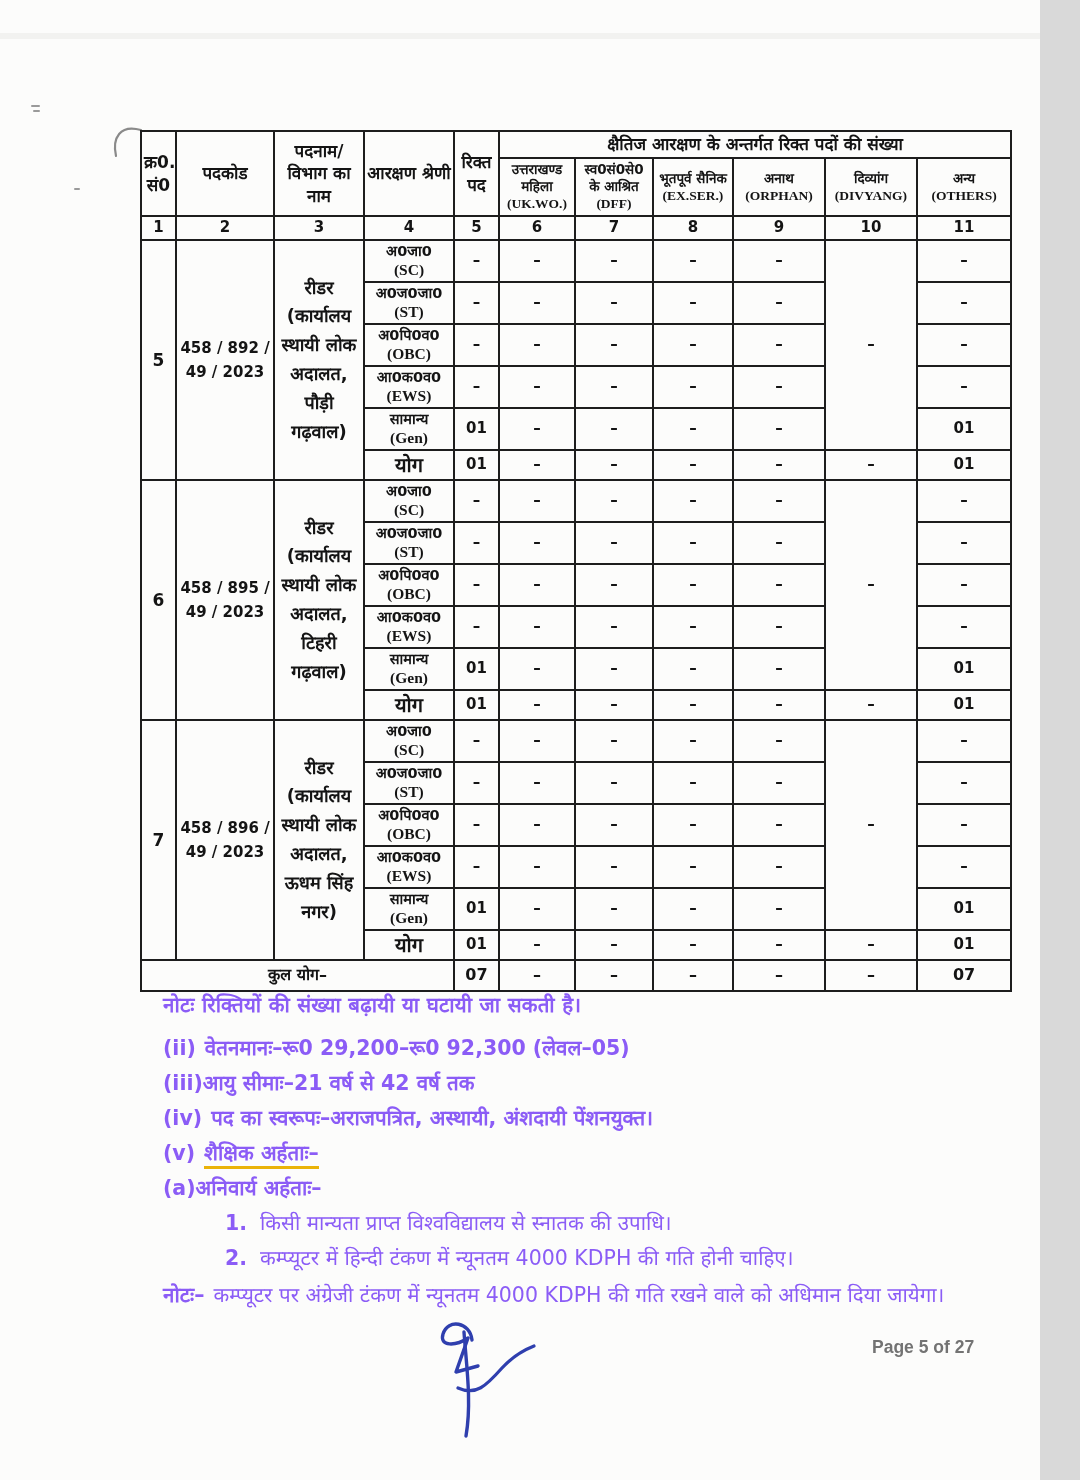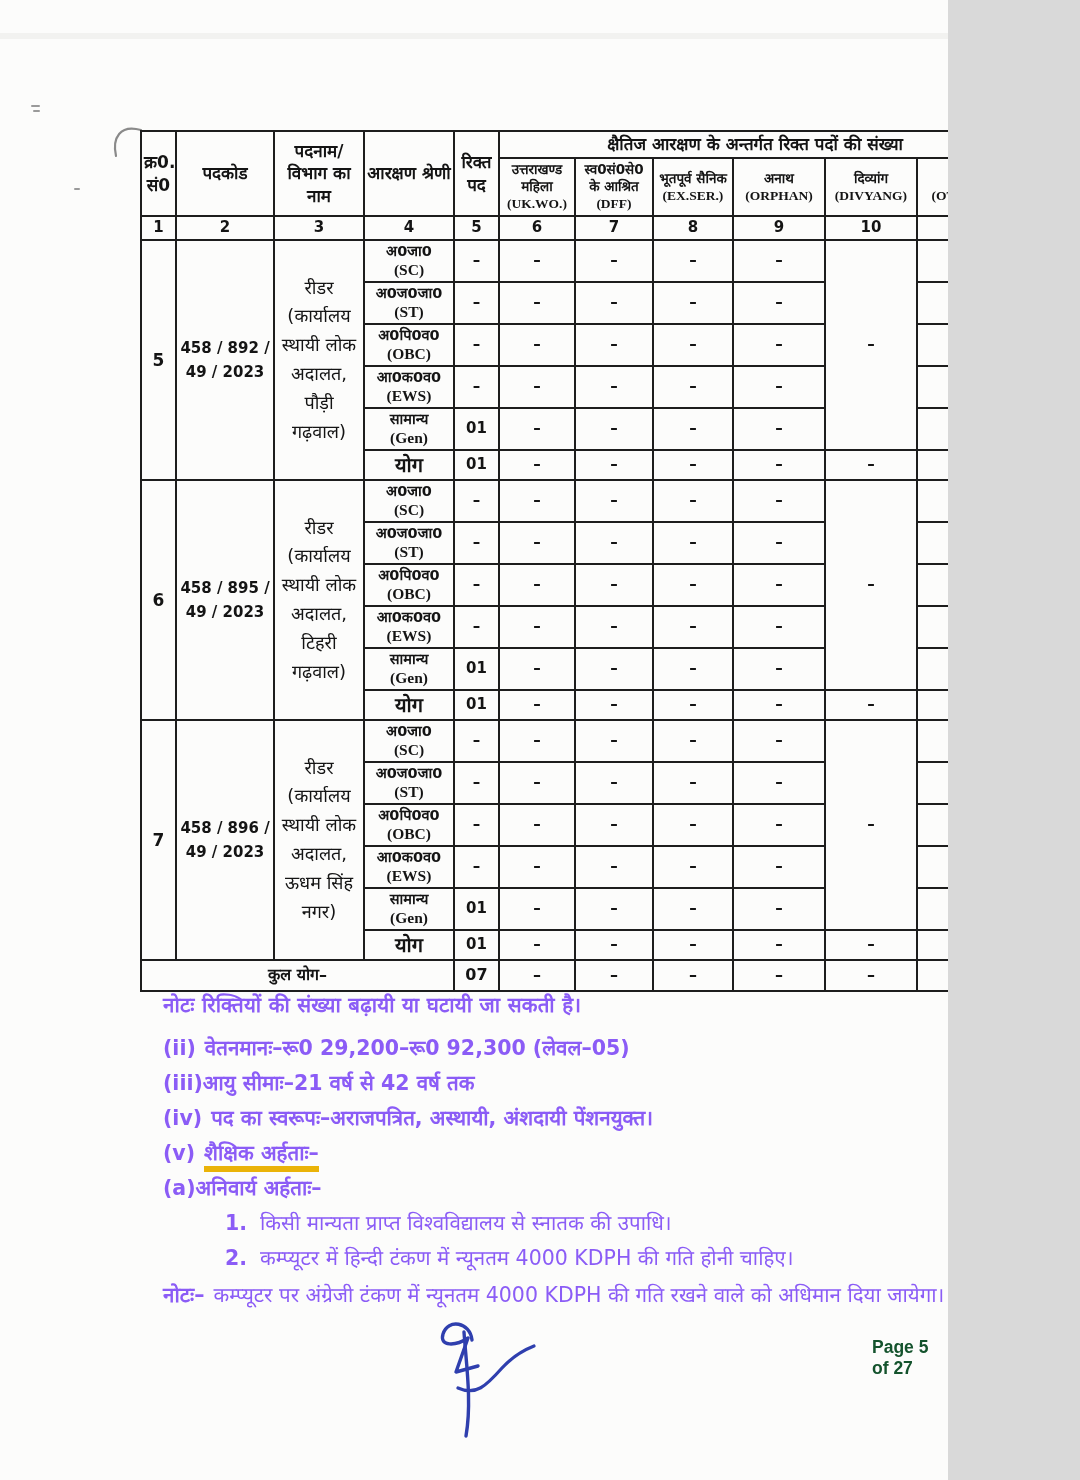--- a/index.html
+++ b/index.html
@@ -1,18 +1,18 @@
 <!DOCTYPE html>
 <html><head>
 <meta charset="utf-8">
 <style>
   html,body{margin:0;padding:0;background:#d9d9d9;}
   .page{
     position:relative;
-    width:948px;height:1480px;
+    width:1040px;height:1480px;
     background:#fcfcfb;
     font-family:"DejaVu Sans",sans-serif;
     color:#141414;
     overflow:hidden;
   }
   .scan-band{position:absolute;left:0;top:33px;width:1080px;height:6px;background:#f2f2f0;}
   .tick{position:absolute;background:#9a9a9a;border-radius:1px;}
 
   
   table.vtab{
@@ -36,43 +36,43 @@
 
   .hdr{font-size:17px;font-weight:700;line-height:1.35;}
   .group-hdr{font-size:17px;font-weight:700;}
   .sh-hi{display:block;font-size:13.5px;font-weight:700;line-height:1.25;}
   .sh-en{display:block;font-family:"Liberation Serif",serif;font-size:13.5px;font-weight:700;line-height:1.3;}
   .colnum{font-size:15px;font-weight:700;}
 
   td.serial{font-size:17px;font-weight:700;}
   td.code{font-size:15px;font-weight:700;}
   td.code span{display:block;line-height:1.6;}
-  td.name{font-size:18px;font-weight:400;line-height:1.6;padding:2px 4px;}
+  td.name{font-size:18px;font-weight:700;line-height:1.6;padding:2px 4px;}
   .cat-hi{display:block;font-size:14.5px;font-weight:700;line-height:1.25;}
   .cat-en{display:block;font-family:"Liberation Serif",serif;font-size:15.5px;font-weight:700;line-height:1.25;}
   td.val{font-size:15px;font-weight:600;}
   tr.r-yog td{font-weight:700;}
   td.yog-label{font-size:20px;font-weight:700;}
   td.gt-label{font-size:20px;font-weight:700;}
   tr.r-grand td{font-weight:700;font-size:16px;}
 
   
   .notes{position:absolute;left:163px;top:990px;width:810px;font-size:20.5px;color:#8b5cf6;}
   .note1{font-weight:700;margin-bottom:13px;letter-spacing:0.2px;}
   .nline{line-height:34px;margin-bottom:1px;}
   .lbl{font-weight:700;}
   .gap{margin-right:9px;}
-  .u{border-bottom:6px solid #eab308;padding-bottom:1px;}
+  .u{border-bottom:3px solid #eab308;padding-bottom:1px;}
   .btext{font-weight:700;}
   .ntext{font-weight:500;}
   .lst{margin-left:62px;}
   .lnum{font-weight:700;margin-right:13px;}
   .note2{line-height:34px;margin-top:3px;}
 
-  .footer{position:absolute;left:872px;top:1337px;font-size:17.5px;font-weight:600;color:#14532d;
+  .footer{position:absolute;left:872px;top:1337px;font-size:17.5px;font-weight:600;color:#737373;
           font-family:"Liberation Sans",sans-serif;}
   .sig{position:absolute;left:428px;top:1310px;}
   .tbl-hook{position:absolute;left:110px;top:122px;}
 </style>
 </head>
 <body>
 
 <div class="page">
 
   <div class="scan-band"></div>

